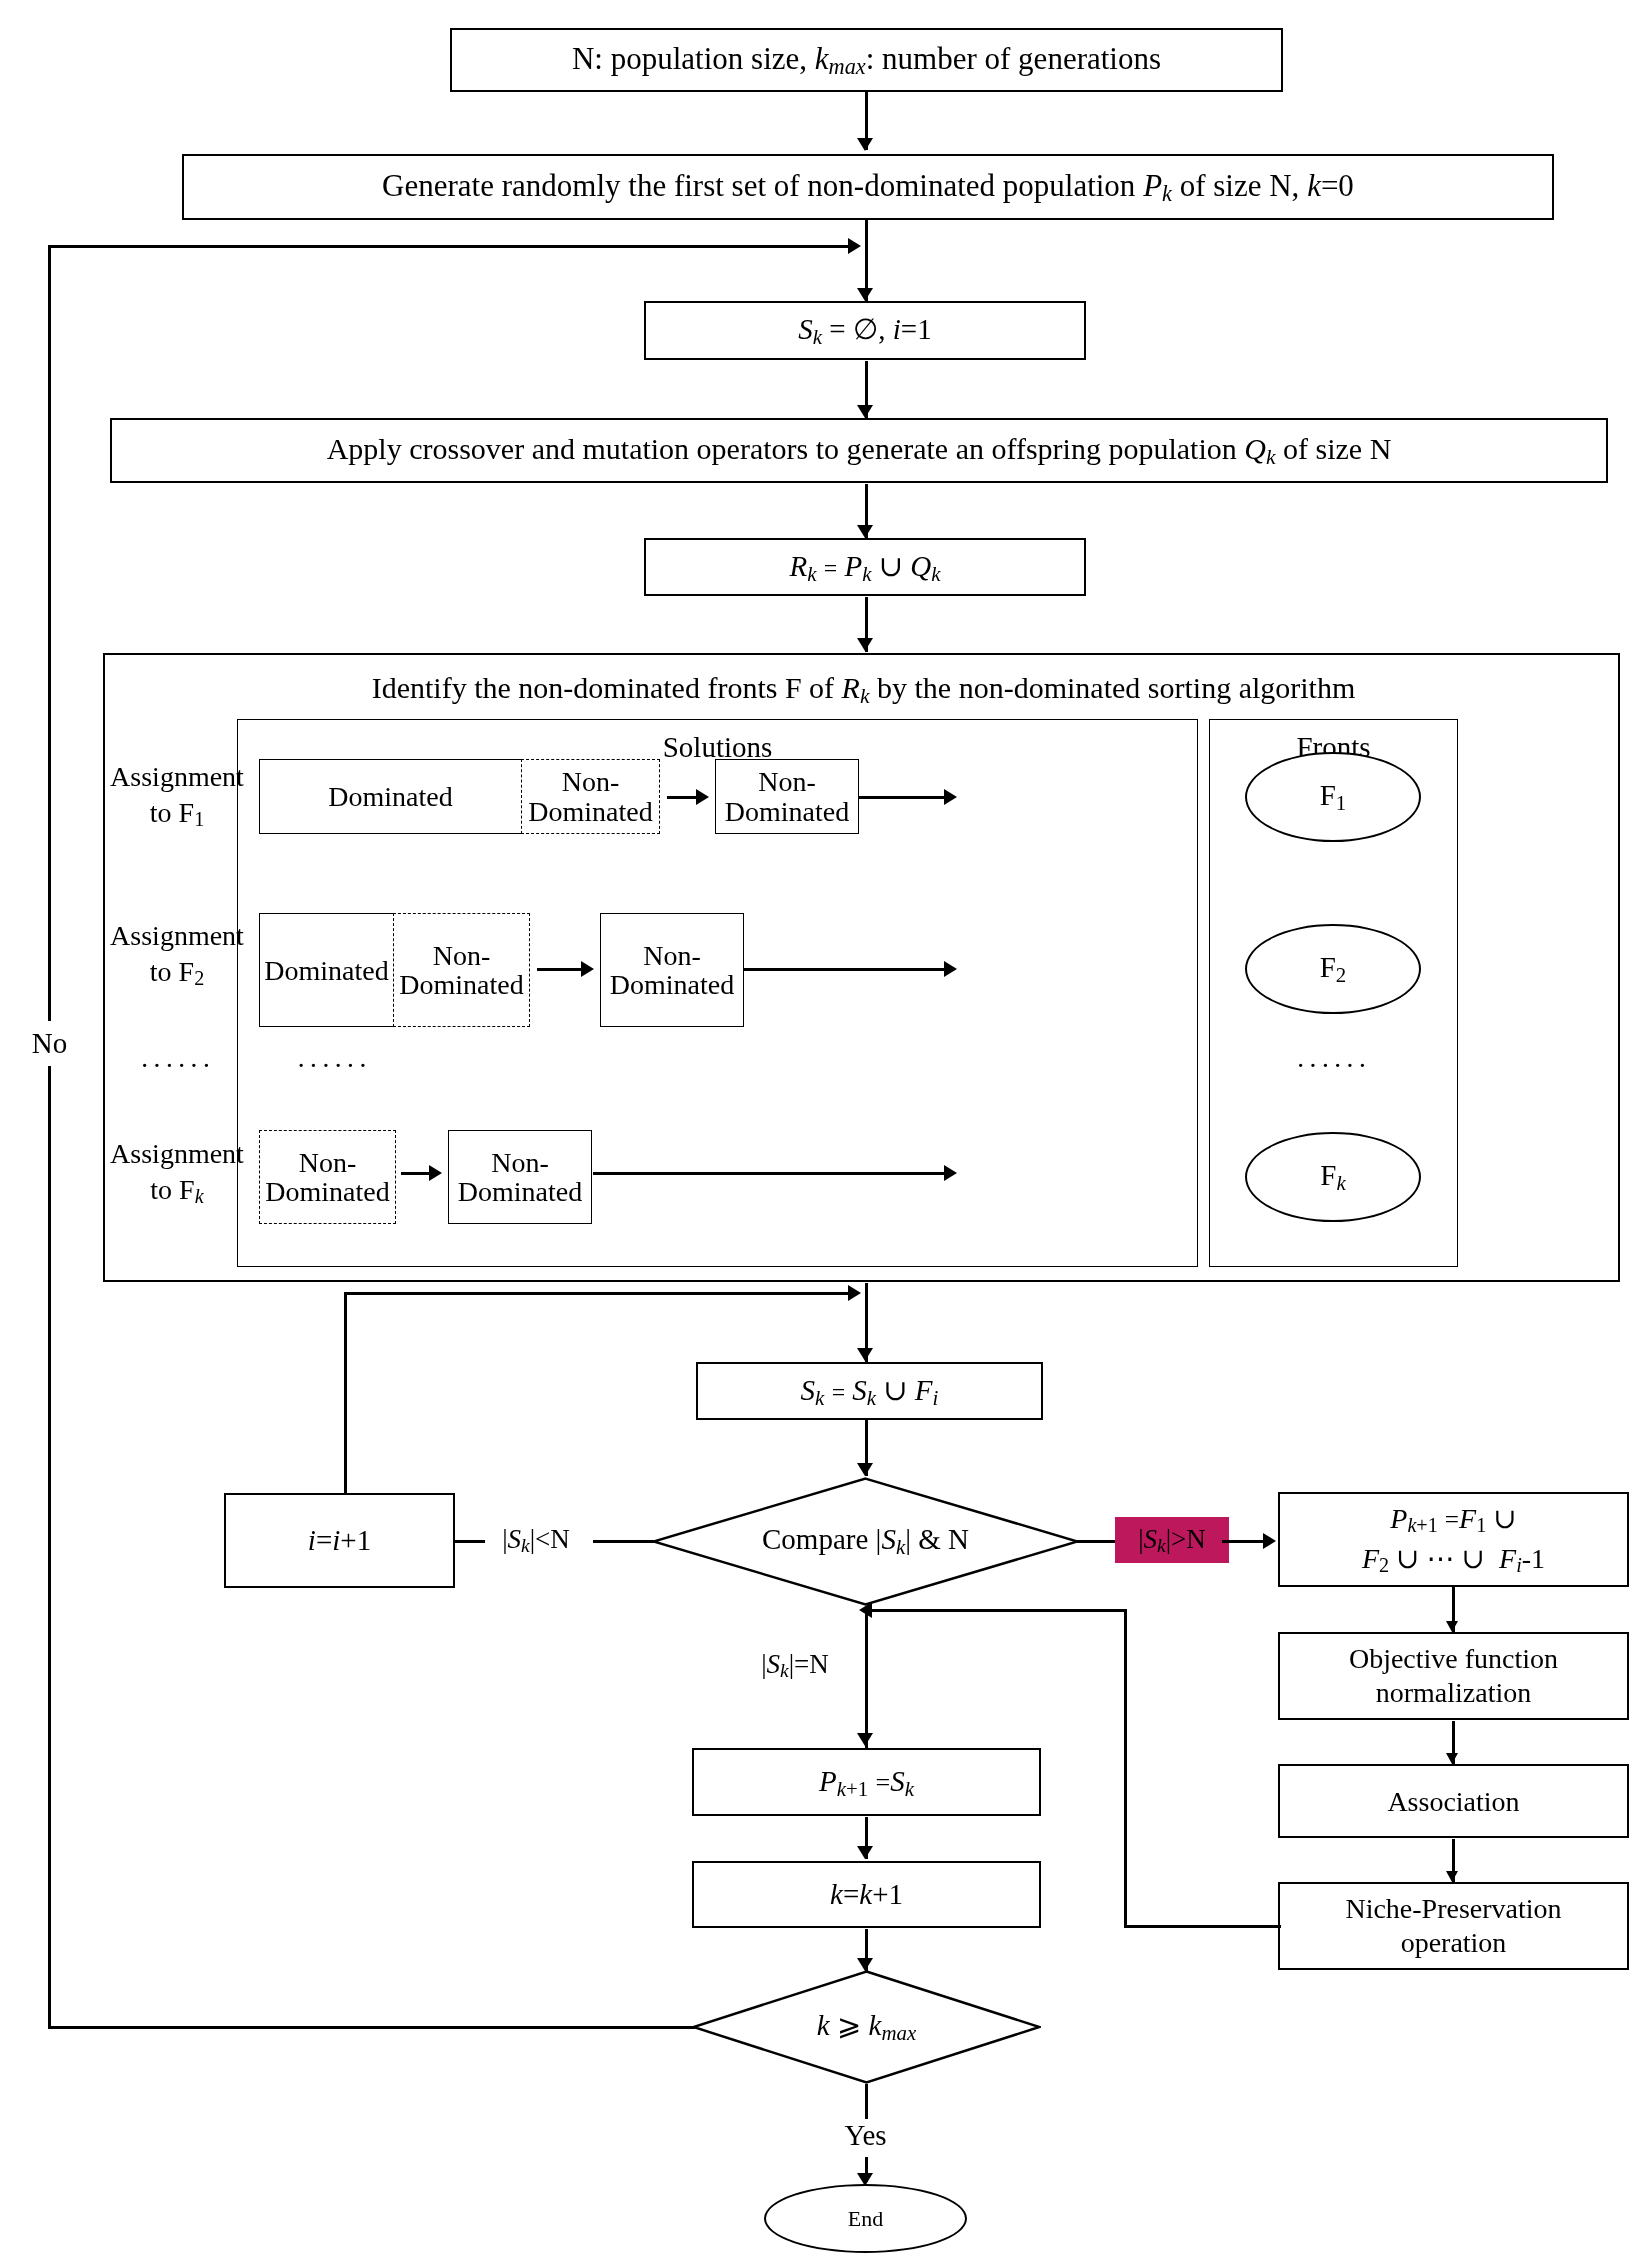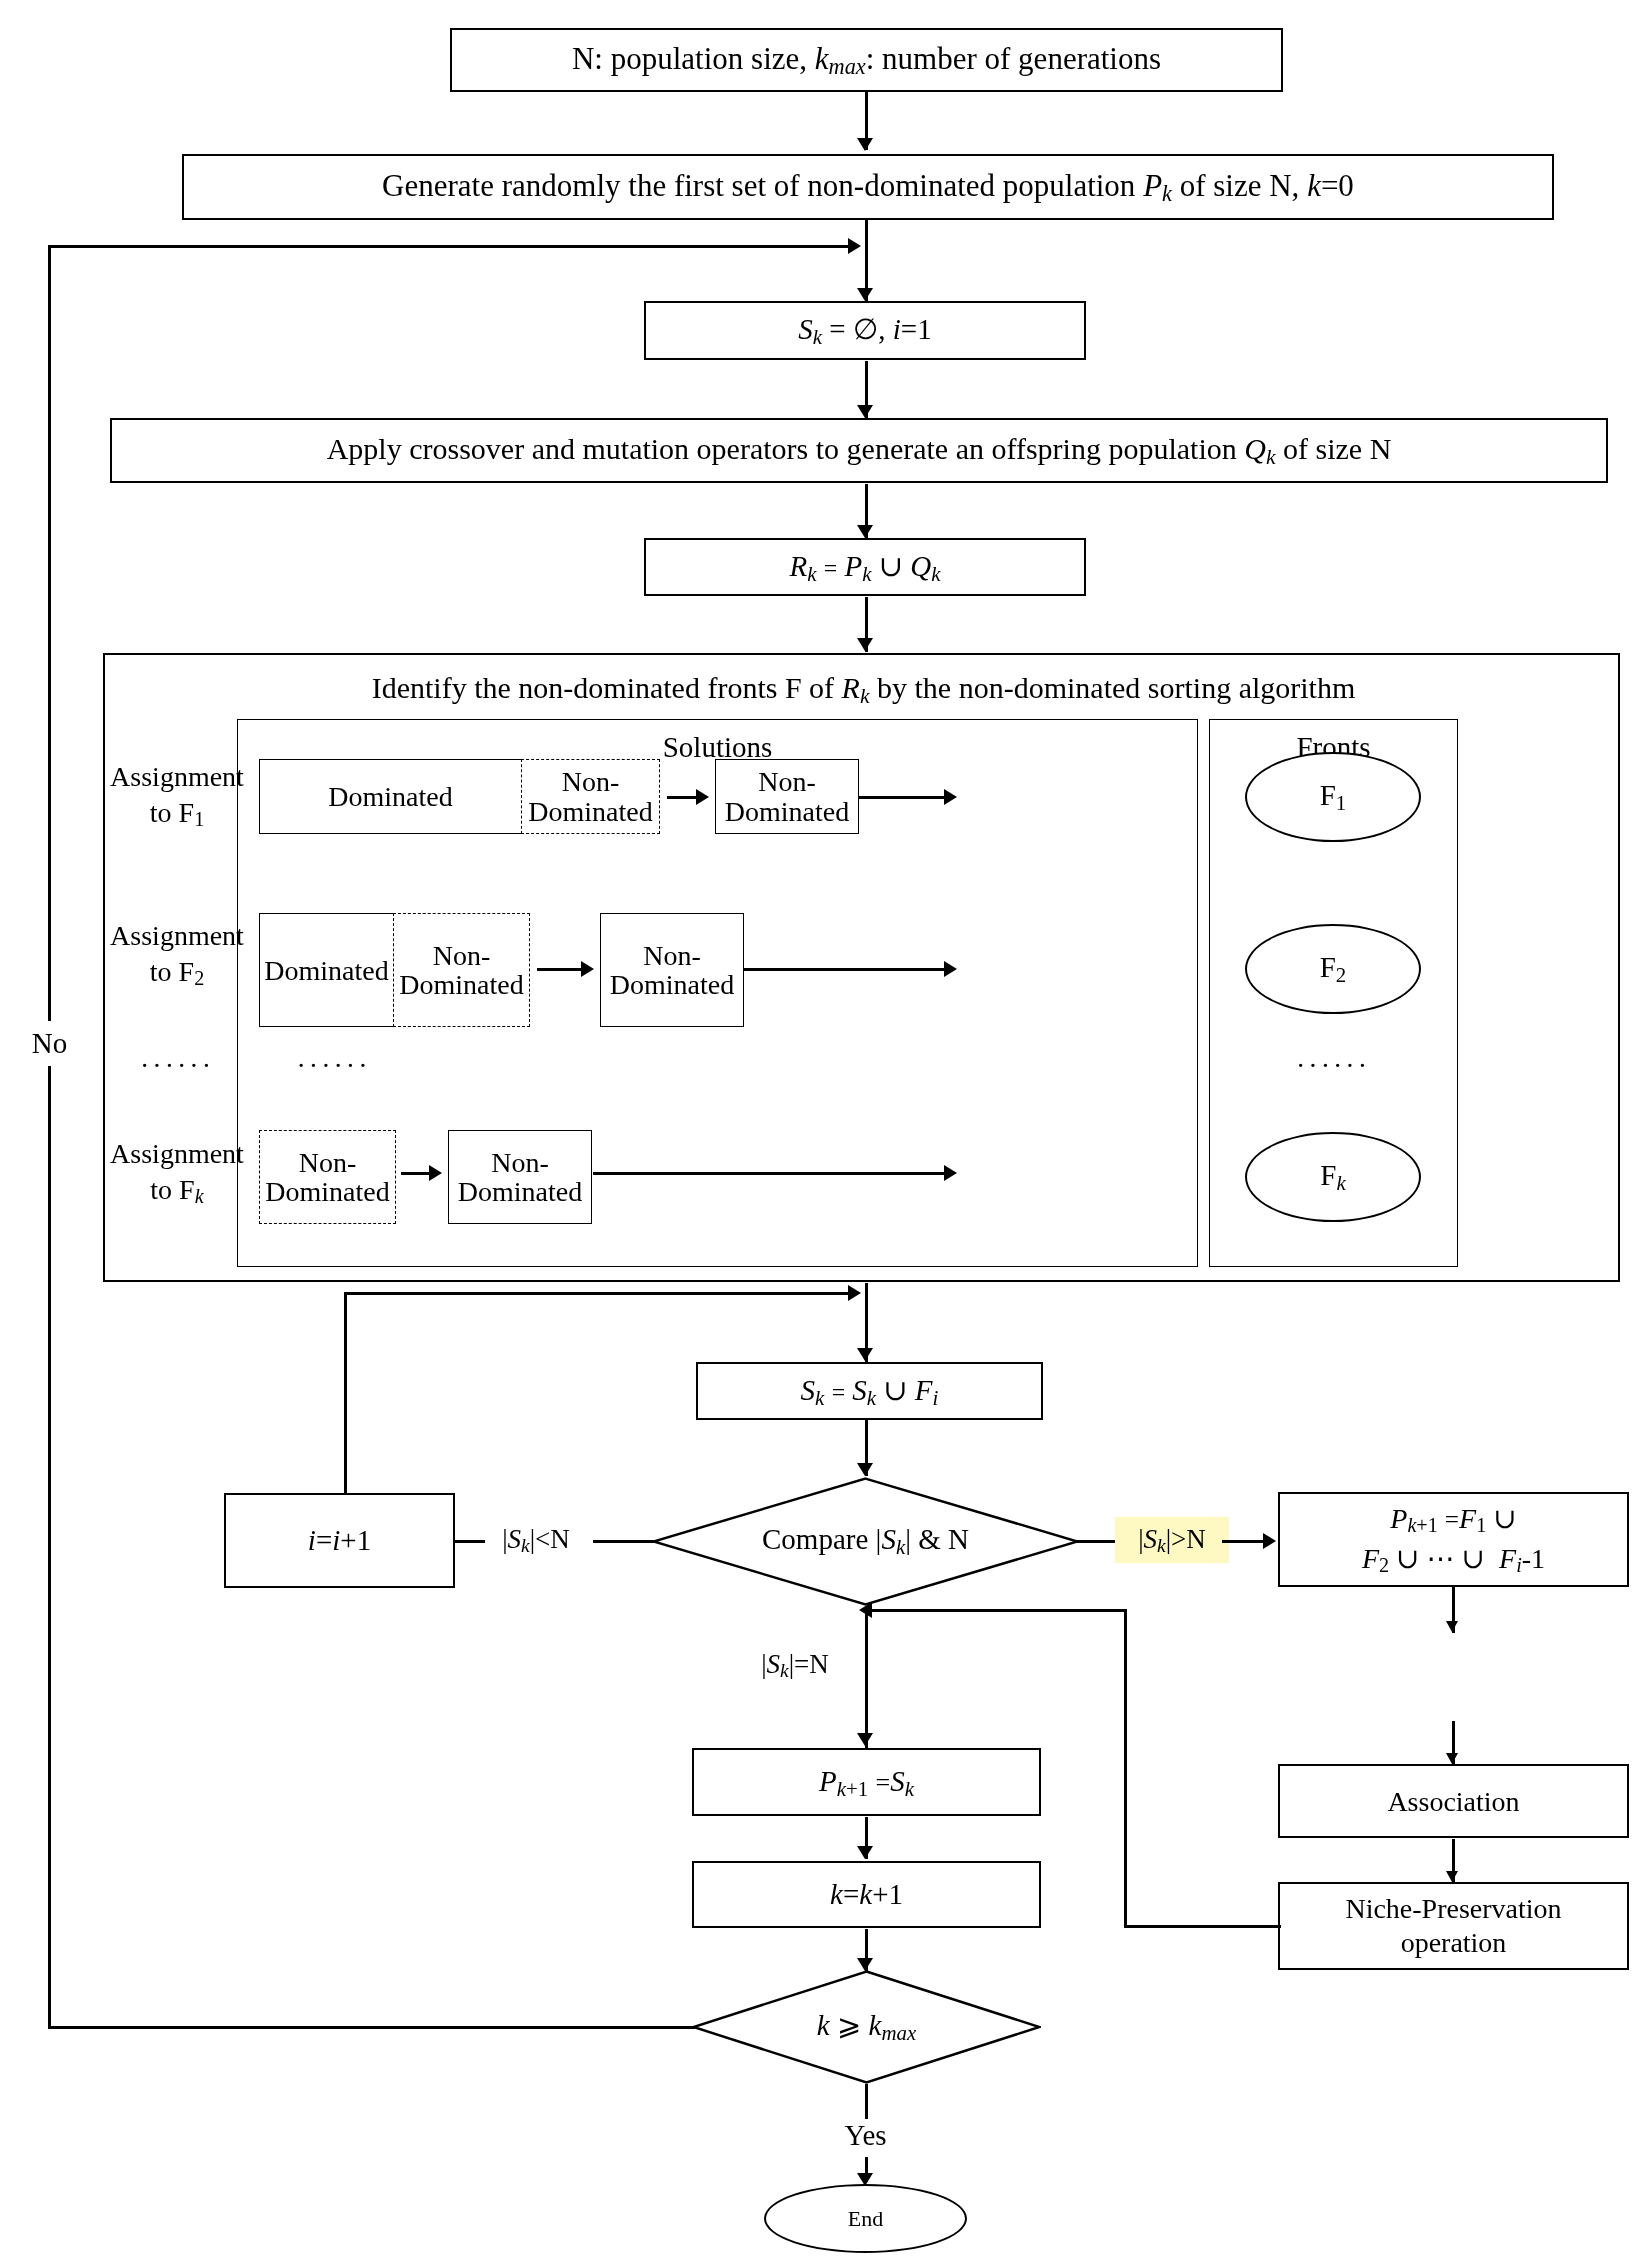--- a/index.html
+++ b/index.html
@@ -227,34 +227,38 @@
   <div class="ln lnh" style="left:426px;top:1540px;width:59px;"></div>
   <div class="ah ah-left" style="left:413px;top:1533px;"></div>
 
   <div class="box" style="left:224px;top:1493px;width:231px;height:95px;font-size:29px;">
     <span><i class="v">i</i>=<i class="v">i</i>+1</span>
   </div>
 
   <div class="ln lnv" style="left:344px;top:1292px;height:201px;"></div>
 
   <div class="ln lnh" style="left:1077px;top:1540px;width:45px;"></div>
-  <div class="lbl" style="left:1115px;top:1517px;width:114px;height:46px;font-size:27px;background:#fef9c3;">
+  <div class="lbl" style="left:1115px;top:1517px;width:114px;height:46px;font-size:27px;background:#be185d;">
     <span>|<i class="v">S<span class="sub">k</span></i>|&gt;N</span>
   </div>
   <div class="ln lnh" style="left:1222px;top:1540px;width:46px;"></div>
   <div class="ah ah-right" style="left:1263px;top:1533px;"></div>
 
   <div class="box" style="left:1278px;top:1492px;width:351px;height:95px;font-size:28px;flex-direction:column;line-height:1.35;">
     <span><i class="v">P<span class="sub">k</span></i><span class="subn">+1</span> <span style="font-size:0.9em;">=</span><i class="v">F</i><span class="subn">1</span> ∪</span>
     <span><i class="v">F</i><span class="subn">2</span> ∪ ⋯ ∪ &nbsp;<i class="v">F<span class="sub">i</span></i>-1</span>
   </div>
 
   <div class="ln lnv" style="left:1452px;top:1587px;height:46px;"></div>
   <div class="ah ah-down-sm" style="left:1446px;top:1621px;"></div>
 
+  <div class="box" style="left:1278px;top:1632px;width:351px;height:88px;font-size:28px;flex-direction:column;line-height:1.22;">
+    <span>Objective function</span>
+    <span>normalization</span>
+  </div>
 
   <div class="ln lnv" style="left:1452px;top:1721px;height:43px;"></div>
   <div class="ah ah-down-sm" style="left:1446px;top:1753px;"></div>
 
   <div class="box" style="left:1278px;top:1764px;width:351px;height:74px;font-size:28px;">
     <span>Association</span>
   </div>
 
   <div class="ln lnv" style="left:1452px;top:1839px;height:43px;"></div>
   <div class="ah ah-down-sm" style="left:1446px;top:1871px;"></div>

